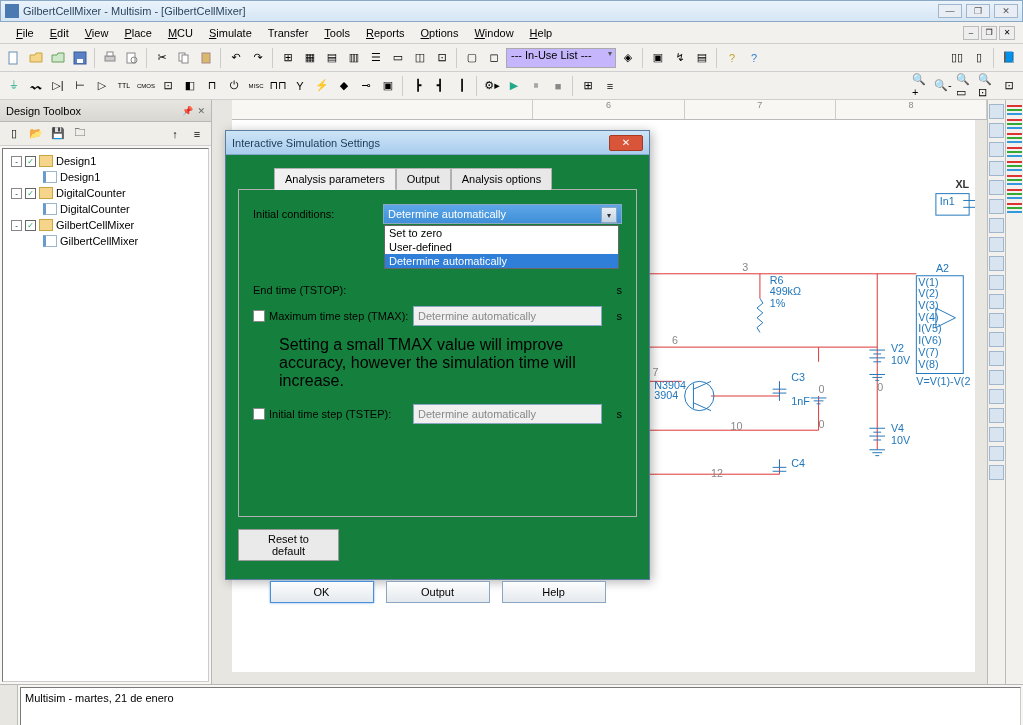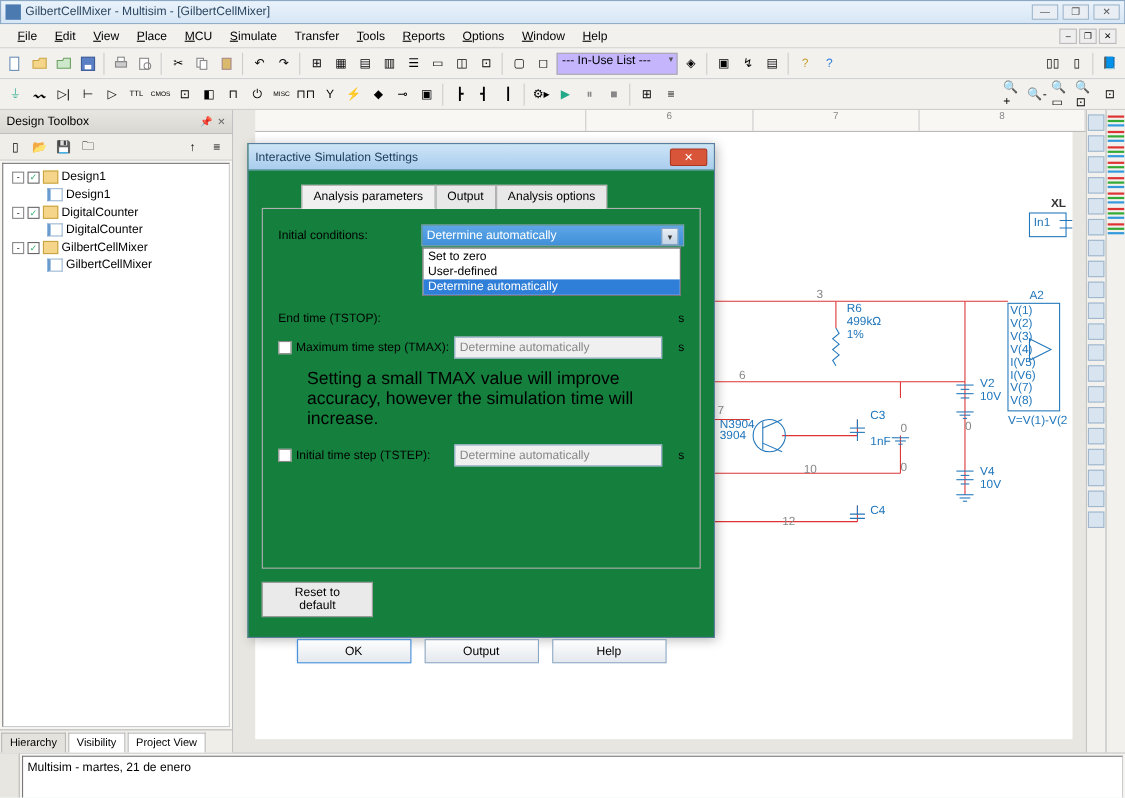--- a/index.html
+++ b/index.html
@@ -285,25 +285,20 @@
           <span class="tree-icon folder-ic"></span>
           <span>GilbertCellMixer</span>
         </div>
         <div class="tree-node">
           <span class="tree-indent" style="width: 22px;"></span>
           <span style="width: 14px; display: inline-block;"></span>
           <span class="tree-icon doc-ic"></span>
           <span>GilbertCellMixer</span>
         </div>
       </div>
-    <div class="left-tabs">
-      <span class="left-tab inactive">Hierarchy</span>
-      <span class="left-tab">Visibility</span>
-      <span class="left-tab">Project View</span>
-    </div>
   </div>
 
   <div class="canvas-area">
     <div class="canvas-ruler-top">
       <div style="flex:2"></div>
       <div>6</div>
       <div>7</div>
       <div>8</div>
     </div>
     <div class="circuit">

